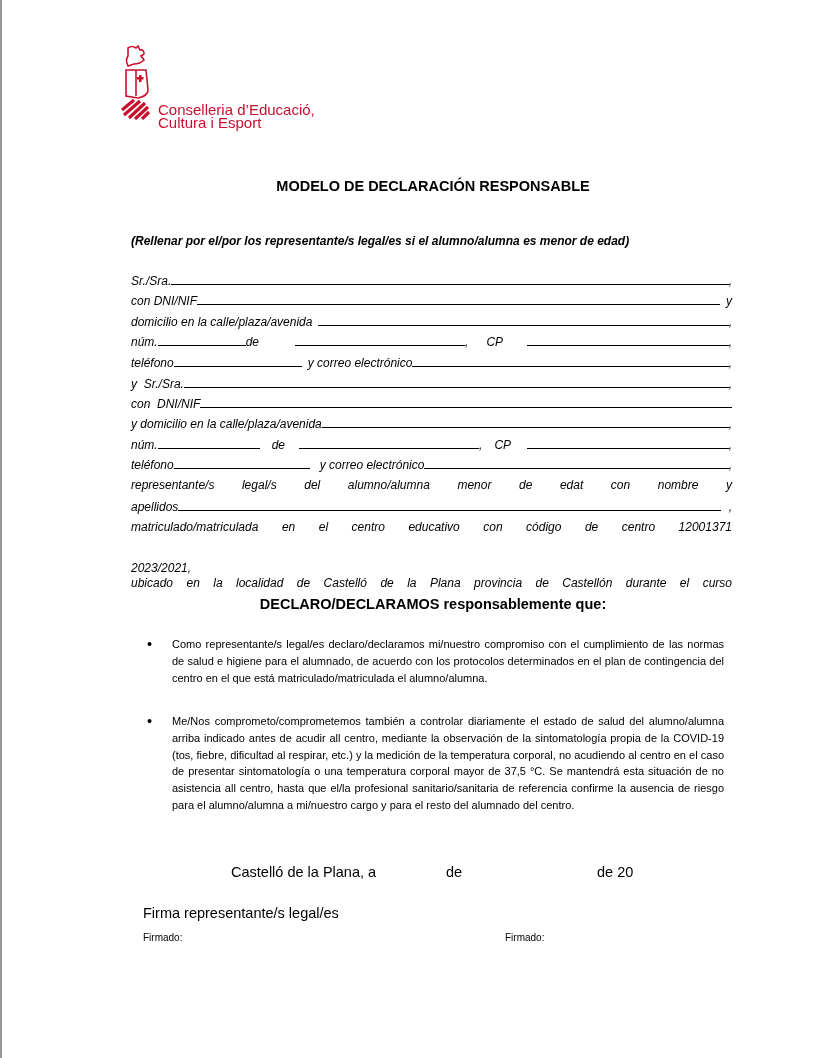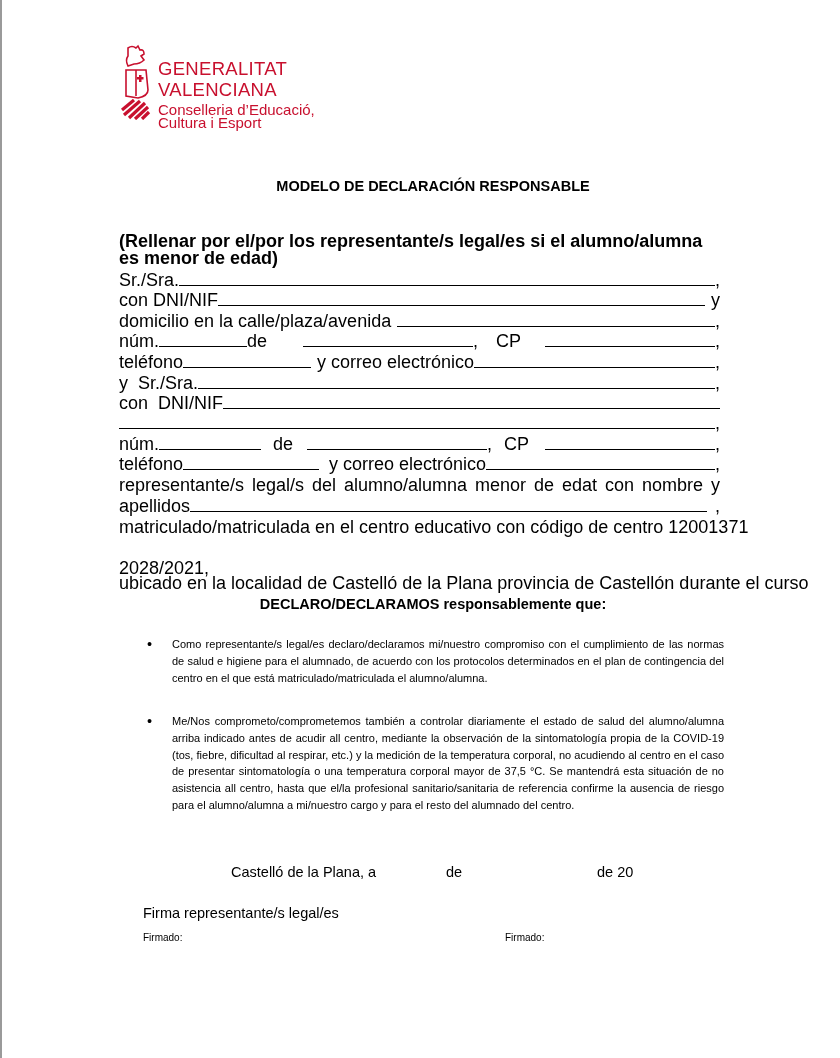--- a/index.html
+++ b/index.html
@@ -6,21 +6,21 @@
   body {
     width: 840px; height: 1058px; background: #ffffff; position: relative; overflow: hidden;
     font-family: "Liberation Sans", sans-serif; color: #000;
   }
   .left-edge { position: absolute; left: 0; top: 0; width: 2px; height: 1058px; background: #9a9a9a; }
   .logo { position: absolute; left: 120px; top: 44px; width: 200px; height: 90px; }
   .logo-emblem { position: absolute; left: 0; top: 0; width: 36px; height: 76px; }
   .logo-title { position: absolute; left: 38px; top: 14px; color: #c8102e; font-size: 18.5px; line-height: 21px; letter-spacing: 0.3px; font-weight: normal; }
   .logo-sub { position: absolute; left: 38px; top: 59px; color: #c8102e; font-size: 15px; line-height: 13px; }
   .title { position: absolute; left: 0; width: 866px; top: 178px; text-align: center; font-weight: bold; font-size: 14.5px; }
-  .line { position: absolute; left: 119px; width: 601px; font-size: 18px; line-height: 20px; white-space: nowrap; }
+  .line { position: absolute; left: 131px; width: 601px; font-size: 12px; line-height: 20px; white-space: nowrap; font-style: italic; }
   .bold { font-weight: bold; }
   .row { display: flex; align-items: baseline; }
   .blank { border-bottom: 1px solid #000; height: 14px; flex: 1; }
   .just { text-align: justify; text-align-last: justify; }
   .section { position: absolute; left: 0; width: 866px; top: 596px; text-align: center; font-weight: bold; font-size: 14.5px; }
   .bullet { position: absolute; left: 147px; font-size: 14.5px; }
   .para { position: absolute; left: 172px; width: 552px; font-size: 11px; line-height: 16.8px; text-align: justify; }
   .date { position: absolute; top: 864px; font-size: 14.5px; }
   .firma { position: absolute; left: 143px; top: 905px; font-size: 14.5px; }
   .firmado { position: absolute; top: 932px; font-size: 10px; text-align: right; }
@@ -40,24 +40,20 @@
     <rect x="19" y="31" width="2.5" height="7" fill="#c8102e"></rect>
     <rect x="17" y="33" width="6.5" height="2.5" fill="#c8102e"></rect>
     <g stroke="#c8102e" stroke-width="3.2">
       <line x1="2" y1="66" x2="14" y2="56"></line>
       <line x1="4" y1="71" x2="20" y2="57"></line>
       <line x1="9" y1="74" x2="25" y2="59"></line>
       <line x1="15" y1="75" x2="28" y2="63"></line>
       <line x1="22" y1="75" x2="29" y2="68"></line>
     </g>
   </svg>
-  <div class="logo-title">
-    <div>GENERALITAT</div>
-    <div>VALENCIANA</div>
-  </div>
   <div class="logo-sub">
     <div>Conselleria d’Educació,</div>
     <div>Cultura i Esport</div>
   </div>
 </div>
 
 <div class="title">MODELO DE DECLARACIÓN RESPONSABLE</div>
 
 <div class="line bold" style="top:233px; white-space:normal; line-height:17px;">(Rellenar por el/por los representante/s legal/es si el alumno/alumna es menor de edad)</div>
 
@@ -97,20 +93,21 @@
 <div class="line row" style="top:373px;">
   <span style="white-space:pre;">y  Sr./Sra.</span>
   <span class="blank"></span>
   <span>,</span>
 </div>
 <div class="line row" style="top:393px;">
   <span style="white-space:pre;">con  DNI/NIF</span>
   <span class="blank"></span>
 </div>
 <div class="line row" style="top:413px;">
+  <span>y domicilio en la calle/plaza/avenida</span>
   <span class="blank"></span>
   <span>,</span>
 </div>
 <div class="line row" style="top:434px;">
   <span>núm.</span>
   <span class="blank" style="flex:0 0 102px; margin-right:12px;"></span>
   <span>de</span>
   <span class="blank" style="flex:0 0 180px; margin-left:14px;"></span>
   <span>,</span>
   <span style="margin-left:12px;">CP</span>
@@ -126,21 +123,21 @@
 </div>
 
 <div class="line just" style="top:475px;">representante/s legal/s del alumno/alumna menor de edat con nombre y</div>
 <div class="line row" style="top:496px;">
   <span>apellidos</span>
   <span class="blank" style="margin-right:8px;"></span>
   <span>,</span>
 </div>
 <div class="line just" style="top:517px;">matriculado/matriculada en el centro educativo con código de centro 12001371</div>
 <div class="line just" style="top:537px;margin-top:36px;">ubicado en la localidad de Castelló de la Plana provincia de Castellón durante el curso</div>
-<div class="line" style="top:558px;">2028/2021,</div>
+<div class="line" style="top:558px;">2023/2021,</div>
 
 <div class="section">DECLARO/DECLARAMOS responsablemente que:</div>
 
 <div class="bullet" style="top:636px;">•</div>
 <div class="para" style="top:636px;">Como representante/s legal/es declaro/declaramos mi/nuestro compromiso con el cumplimiento de las normas de salud e higiene para el alumnado, de acuerdo con los protocolos determinados en el plan de contingencia del centro en el que está matriculado/matriculada el alumno/alumna.</div>
 
 <div class="bullet" style="top:713px;">•</div>
 <div class="para" style="top:713px;">Me/Nos comprometo/comprometemos también a controlar diariamente el estado de salud del alumno/alumna arriba indicado antes de acudir all centro, mediante la observación de la sintomatología propia de la COVID-19 (tos, fiebre, dificultad al respirar, etc.) y la medición de la temperatura corporal, no acudiendo al centro en el caso de presentar sintomatología o una temperatura corporal mayor de 37,5 °C. Se mantendrá esta situación de no asistencia all centro, hasta que el/la profesional sanitario/sanitaria de referencia confirme la ausencia de riesgo para el alumno/alumna a mi/nuestro cargo y para el resto del alumnado del centro.</div>
 
 <div class="date" style="left:231px;">Castelló de la Plana, a</div>

